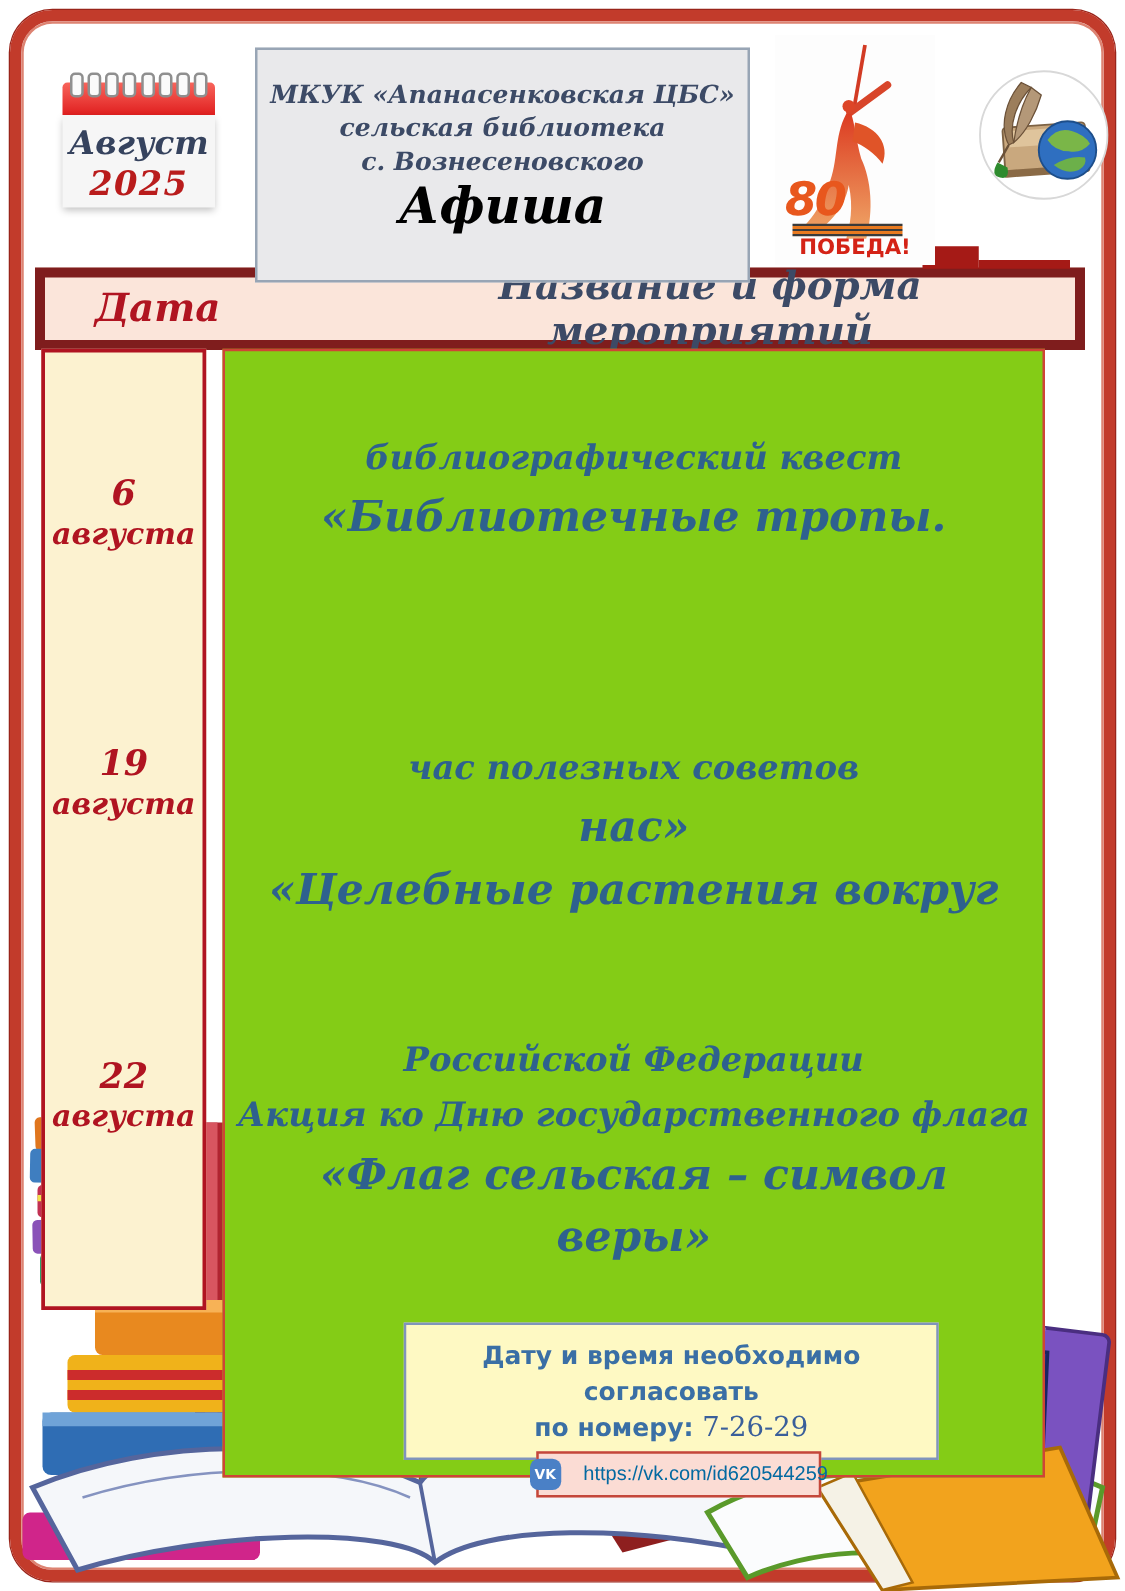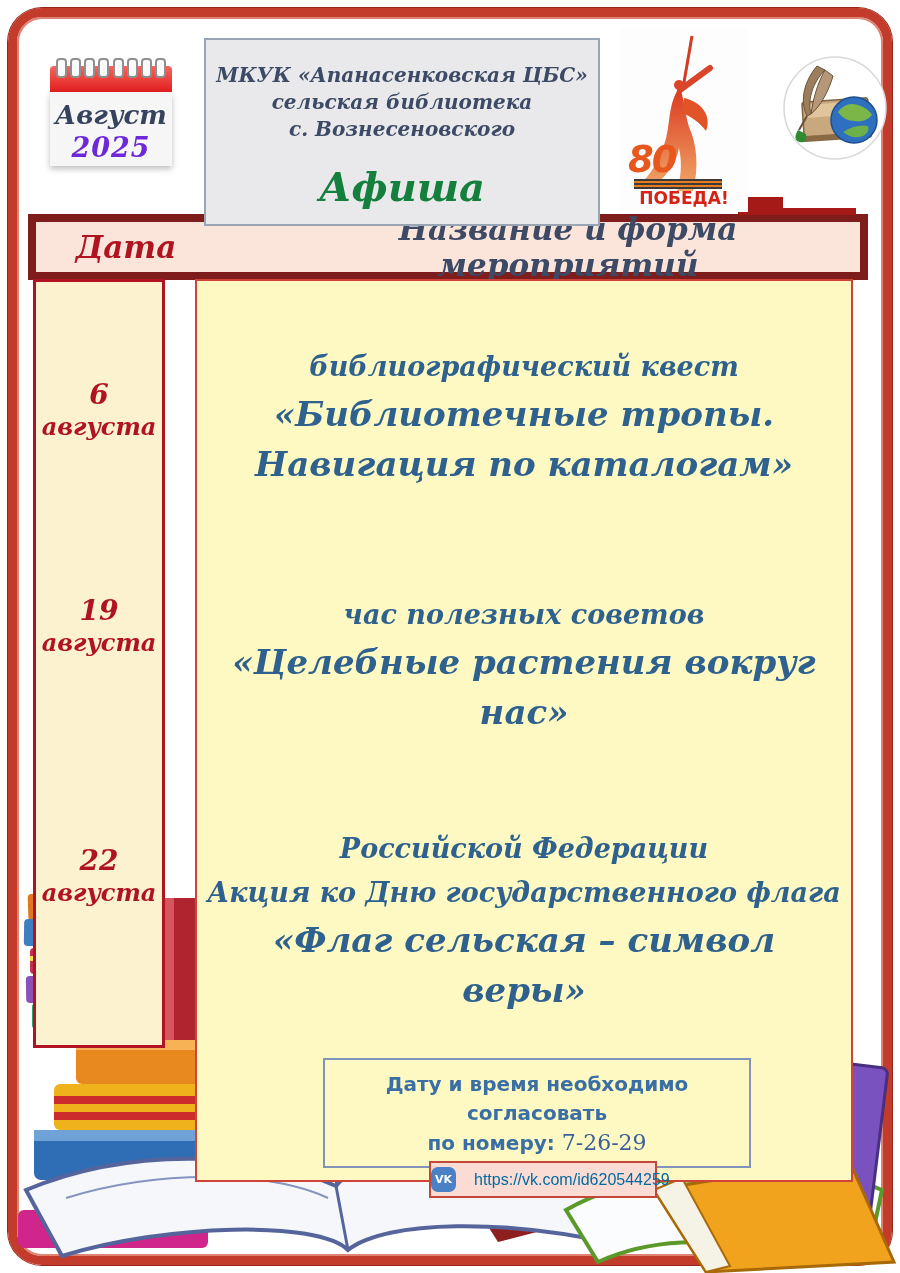--- a/index.html
+++ b/index.html
@@ -20,27 +20,27 @@
 
   
   .calendar{position:absolute;left:50px;top:58px;width:122px;height:108px;z-index:5;}
   .cal-band{position:absolute;left:0;right:0;top:8px;height:26px;border-radius:4px 4px 0 0;
             background:linear-gradient(180deg,#f8655c,#e01f1f);}
   .cal-body{position:absolute;left:0;right:0;top:34px;bottom:0;background:#f6f6f6;
             box-shadow:0 3px 6px rgba(0,0,0,.25);text-align:center;}
   .cal-rings{position:absolute;left:6px;right:6px;top:0;display:flex;justify-content:space-between;z-index:2;}
   .cal-rings span{width:7px;height:16px;border:2px solid #8f8f8f;border-radius:4px;background:#fafafa;}
   .cal-month{font-size:26px;color:#36435e;margin-top:8px;}
-  .cal-year{font-size:27px;color:#6d28d9;margin-top:2px;letter-spacing:1px;}
+  .cal-year{font-size:27px;color:#b91c1c;margin-top:2px;letter-spacing:1px;}
 
   
   .org-box{position:absolute;left:204px;top:38px;width:392px;height:162px;background:#e9e9eb;
            border:2px solid #98a5b5;z-index:5;text-align:center;padding-top:22px;box-sizing:content-box;}
   .org-line{font-size:20px;line-height:27px;color:#3c4a66;}
-  .org-title{font-size:40px;line-height:44px;color:#15803d;margin-top:22px;}
+  .org-title{font-size:40px;line-height:44px;color:#000000;margin-top:0;}
 
   
   .victory-box{position:absolute;left:620px;top:28px;width:128px;height:184px;background:#fdfdfd;z-index:5;}
   .v-num{position:absolute;left:8px;top:110px;font-family:"DejaVu Sans",sans-serif;font-weight:bold;
          font-size:37px;color:#e8571d;letter-spacing:-2px;font-style:italic;}
   .v-ribbon{position:absolute;left:14px;top:151px;width:88px;height:10px;
             background:linear-gradient(180deg,#3a3a3a 0 20%,#e87a20 20% 40%,#3a3a3a 40% 60%,#e87a20 60% 80%,#3a3a3a 80% 100%);}
   .v-word{position:absolute;left:0;right:0;top:160px;text-align:center;font-family:"DejaVu Sans",sans-serif;
           font-weight:bold;font-size:17px;color:#d42316;}
 
@@ -55,36 +55,36 @@
 
   
   .date-col{position:absolute;left:33px;top:279px;width:132px;height:769px;background:#fcf2d0;
             border:3px solid #b01421;z-index:4;box-sizing:border-box;}
   .date{position:absolute;left:0;right:0;text-align:center;color:#b01421;}
   .date .day{display:block;font-size:28px;line-height:34px;}
   .date .mon{display:block;font-size:24px;line-height:30px;}
   .d1{top:96px;} .d2{top:312px;} .d3{top:562px;}
 
   
-  .content-box{position:absolute;left:195px;top:279px;width:658px;height:903px;background:#fef9c3;
+  .content-box{position:absolute;left:178px;top:279px;width:658px;height:903px;background:#84cc16;
                border:2px solid #cf4436;z-index:4;box-sizing:border-box;}
   .event{position:absolute;left:10px;right:10px;text-align:center;color:#2e618e;}
   .ev-form{font-size:27px;line-height:44px;}
   .ev-big{font-size:34px;line-height:50px;}
   .e1{top:64px;} .e2{top:312px;} .e3{top:546px;}
 
   
   .note-box{position:absolute;left:323px;top:1058px;width:424px;height:96px;background:#fef9c3;
             border:2px solid #8094bb;z-index:6;text-align:center;padding-top:10px;box-sizing:content-box;
             font-family:"DejaVu Sans",sans-serif;font-weight:bold;font-size:20px;line-height:29px;color:#3a6fa5;}
   .note-phone{font-family:"DejaVu Serif",serif;font-weight:normal;font-size:22px;color:#3a5f9a;}
 
   
   .vk-box{position:absolute;left:429px;top:1161px;width:228px;height:37px;background:#fbdcd4;
-          border:2px solid #c4473a;z-index:6;display:flex;align-items:center;justify-content:flex-start;
+          border:2px solid #c4473a;z-index:6;display:flex;align-items:center;justify-content:center;
           gap:18px;box-sizing:border-box;cursor:pointer;}
   .vk-icon{display:inline-flex;align-items:center;justify-content:center;width:25px;height:25px;
            border-radius:7px;background:#4a80c6;color:#fff;font-family:"DejaVu Sans",sans-serif;
            font-weight:bold;font-size:11px;flex:0 0 auto;}
   .vk-url{font-family:"Liberation Sans",sans-serif;font-size:16px;color:#0369a1;}
 </style>
 </head>
 <body>
 
 <div class="poster">
@@ -229,26 +229,25 @@
     <div class="date d3 si">
       <span class="day">22</span>
       <span class="mon">августа</span>
     </div>
   </div>
 
   <div class="content-box">
     <div class="event e1">
       <div class="ev-form si">библиографический квест</div>
       <div class="ev-big si">«Библиотечные тропы.</div>
-      <div class="ev-big si">Навигация по каталогам»</div>
     </div>
     <div class="event e2">
       <div class="ev-form si">час полезных советов</div>
+      <div class="ev-big si">нас»</div>
       <div class="ev-big si">«Целебные растения вокруг</div>
-      <div class="ev-big si">нас»</div>
     </div>
     <div class="event e3">
       <div class="ev-form si">Российской Федерации</div>
       <div class="ev-form si">Акция ко Дню государственного флага</div>
       <div class="ev-big si">«Флаг сельская – символ веры»</div>
     </div>
   </div>
 
   <div class="note-box">
     <div>Дату и время необходимо согласовать</div>

